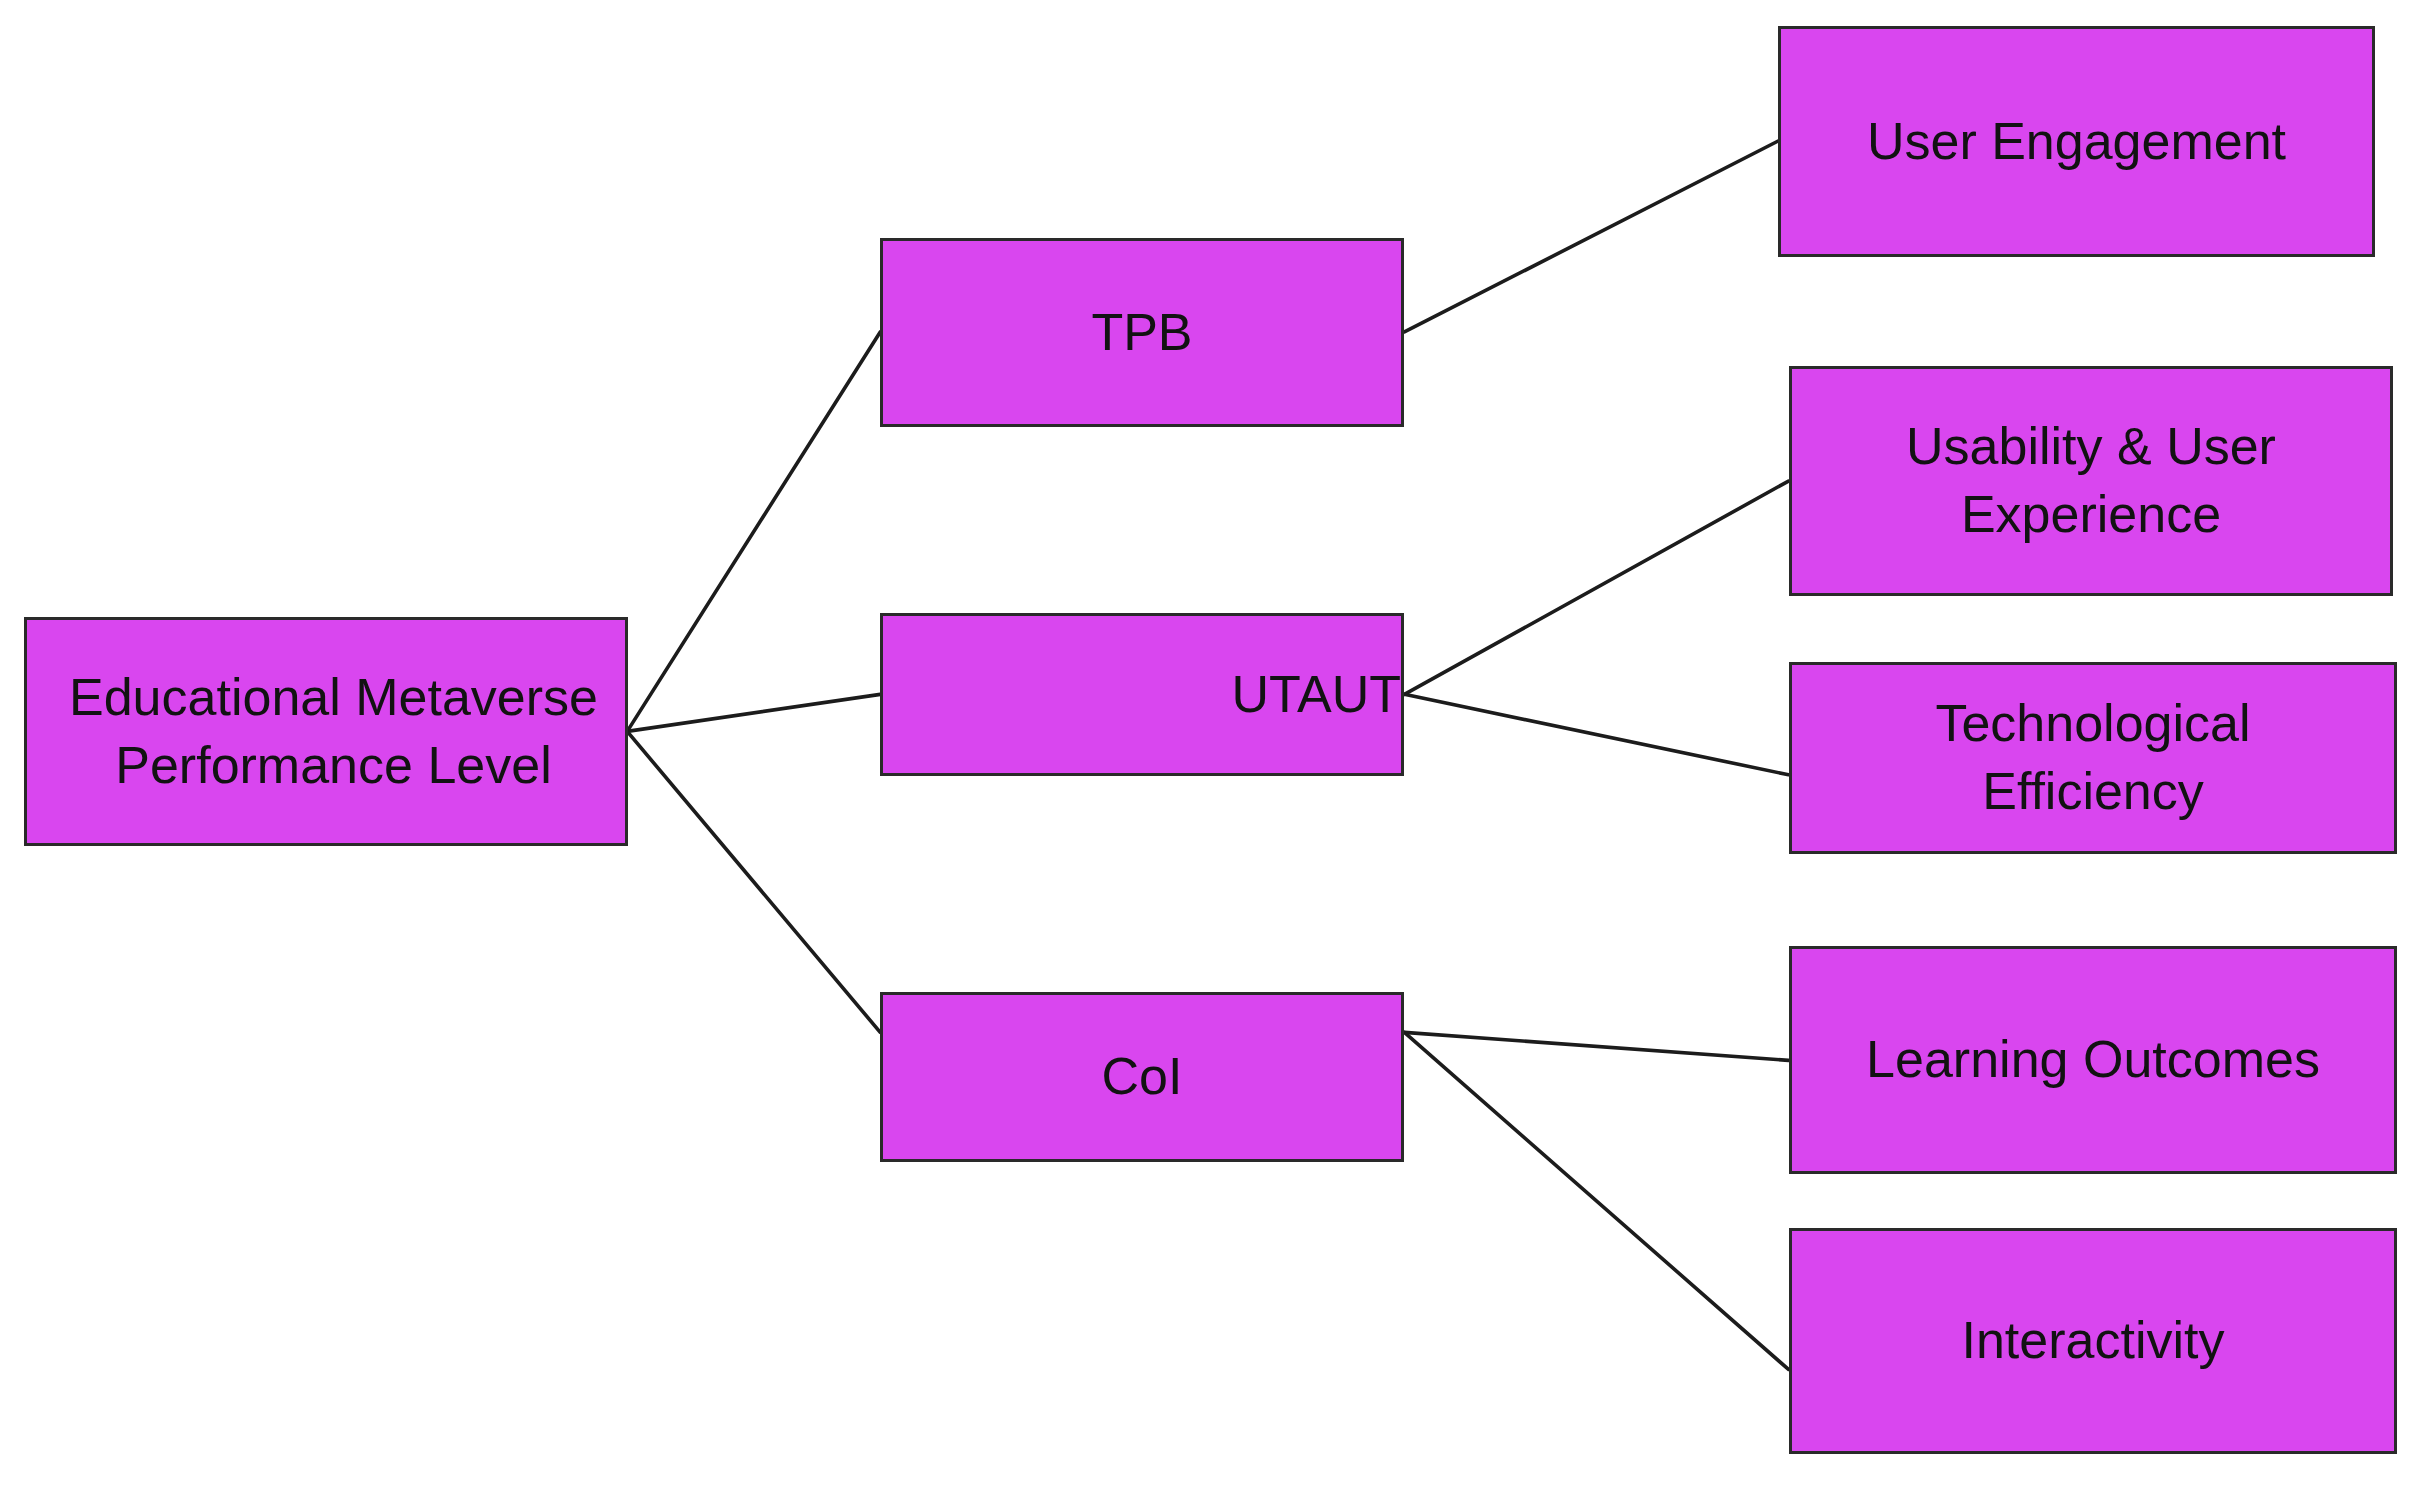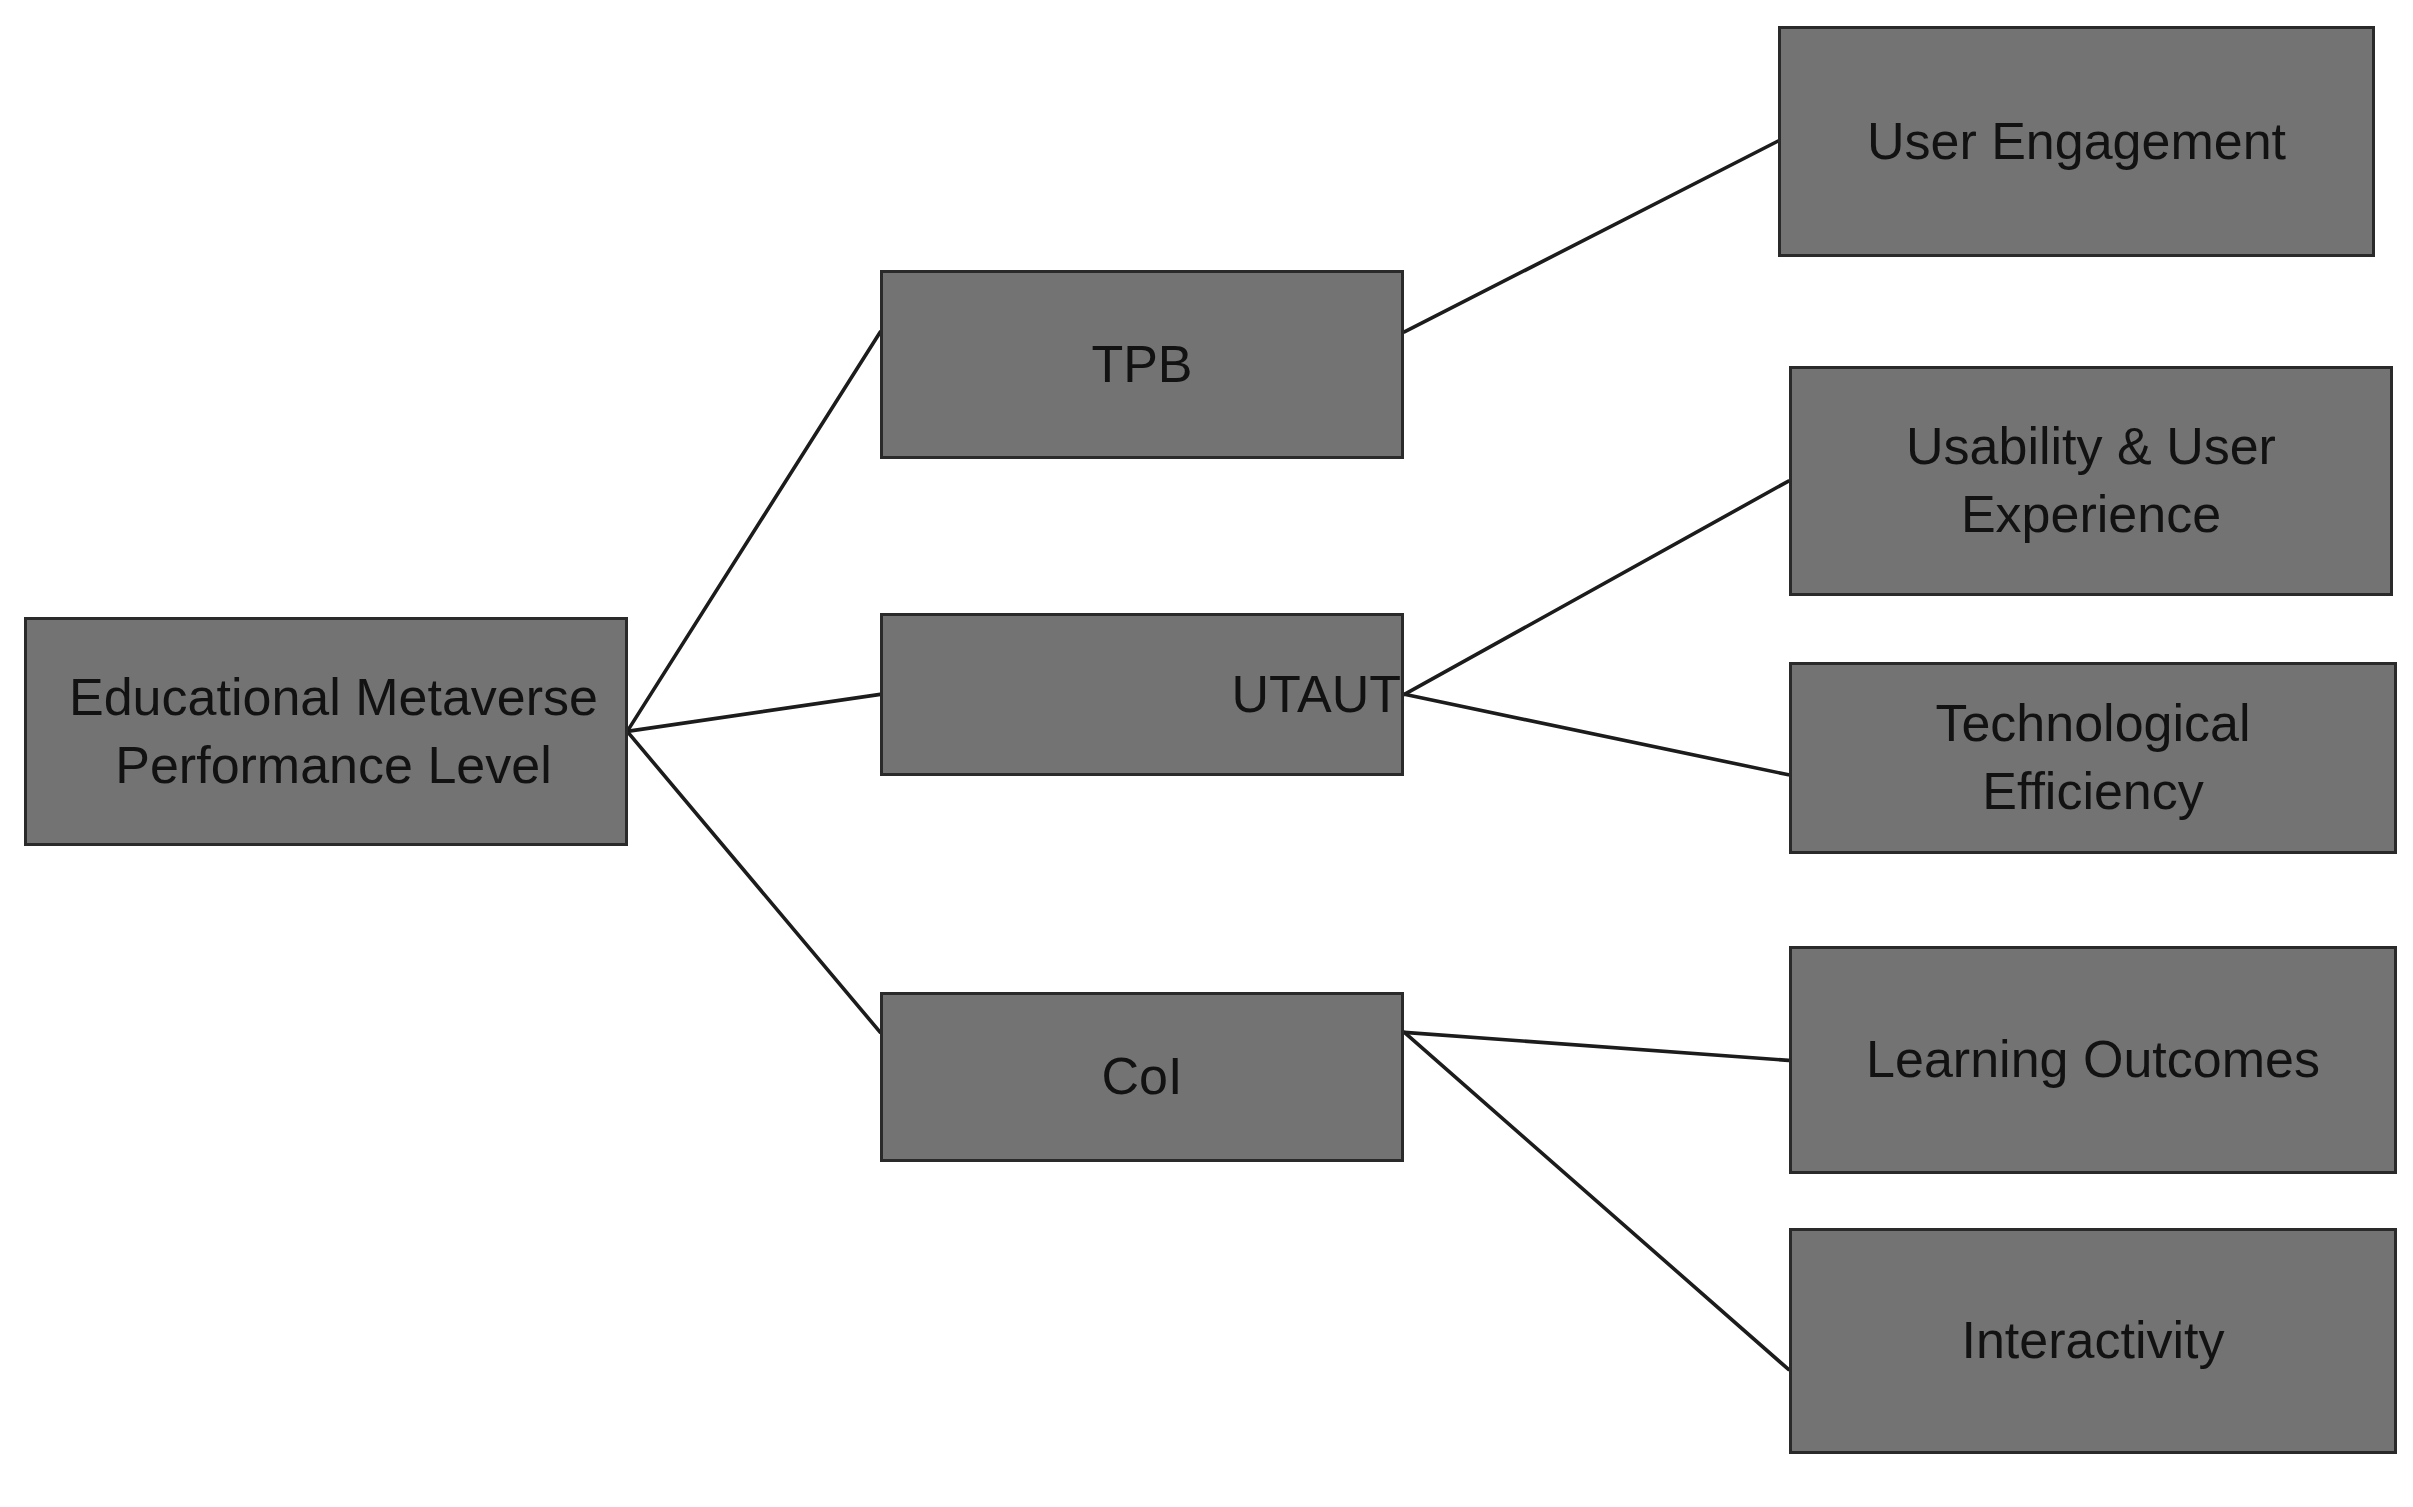--- a/index.html
+++ b/index.html
@@ -23,38 +23,38 @@
     height: 1508px;
   }
   .edges-layer line {
     stroke: #1c1c1c;
     stroke-width: 4;
     stroke-linecap: round;
   }
   .node {
     position: absolute;
     box-sizing: border-box;
-    background: #737373;
+    background: #d946ef;
     border: 3.6px solid #2a2a2a;
     display: flex;
     align-items: center;
     justify-content: center;
     text-align: center;
     color: #121212;
     font-size: 52px;
     line-height: 1.3;
   }
   .node .label {
     display: inline-block;
   }
   
   .node-root          { left: 23.5px;   top: 617px;  width: 604px; height: 229px; padding-left: 16px; }
   .node-root .label   { max-width: 560px; }
   
-  .node-tpb           { left: 880px;  top: 238px;  width: 524px; height: 189px; margin-top: 32px; }
+  .node-tpb           { left: 880px;  top: 238px;  width: 524px; height: 189px; }
   .node-utaut         { left: 880px;  top: 613px;  width: 524px; height: 163px; justify-content: flex-end; }
   .node-coi           { left: 880px;  top: 992px; width: 524px; height: 170px; }
   
   .node-user-engagement     { left: 1778px; top: 26px;   width: 597px; height: 231px; }
   .node-usability-ux        { left: 1789px; top: 366px;  width: 604px; height: 230px; }
   .node-usability-ux .label { max-width: 452px; }
   .node-tech-efficiency     { left: 1789px; top: 662px;  width: 608px; height: 192px; }
   .node-tech-efficiency .label { max-width: 389px; }
   .node-learning-outcomes   { left: 1789px; top: 946px; width: 608px; height: 228px; }
   .node-interactivity       { left: 1789px; top: 1228px; width: 608px; height: 226px; }

